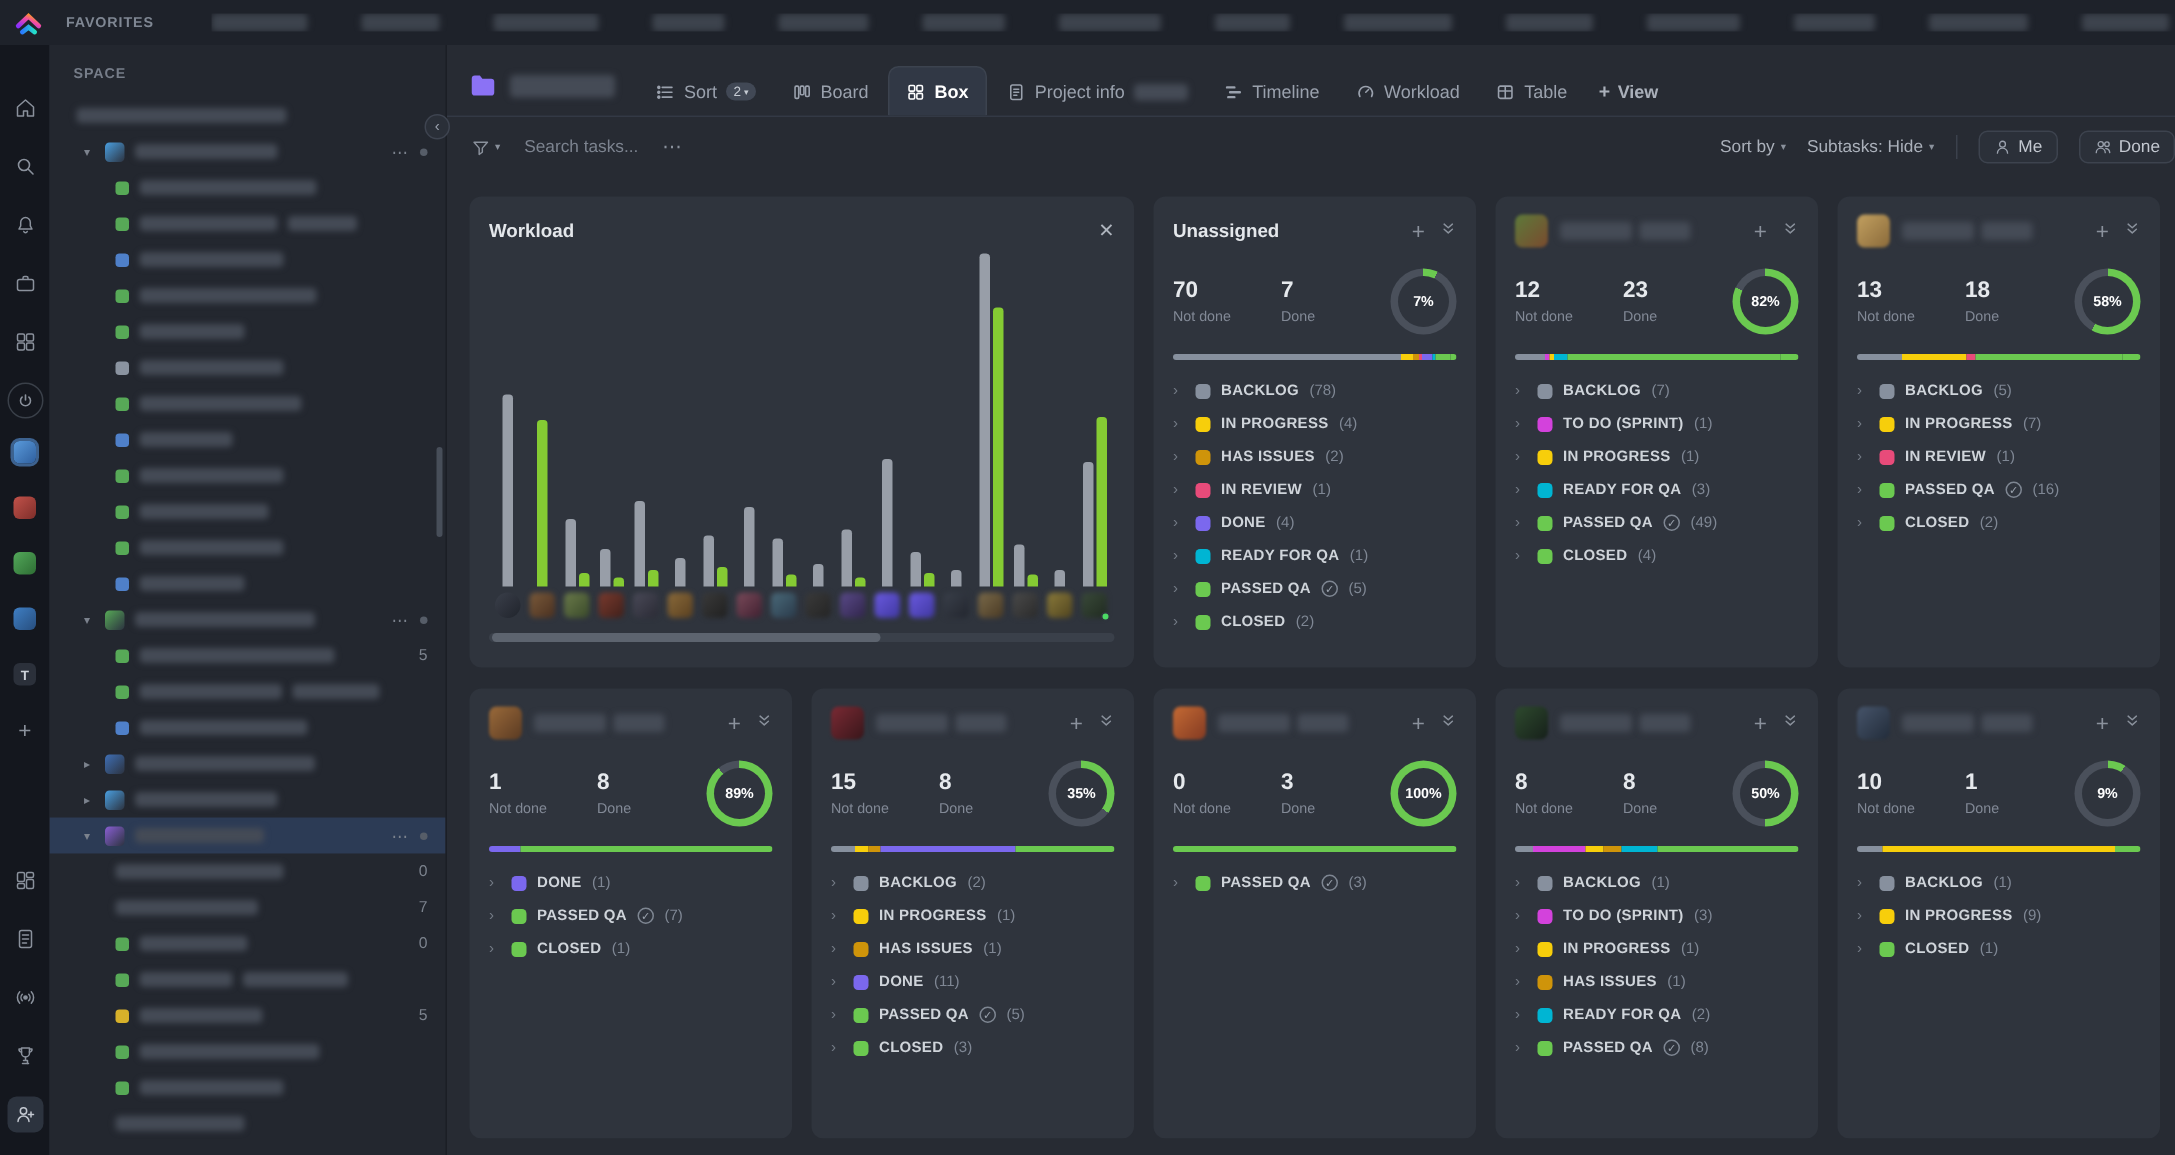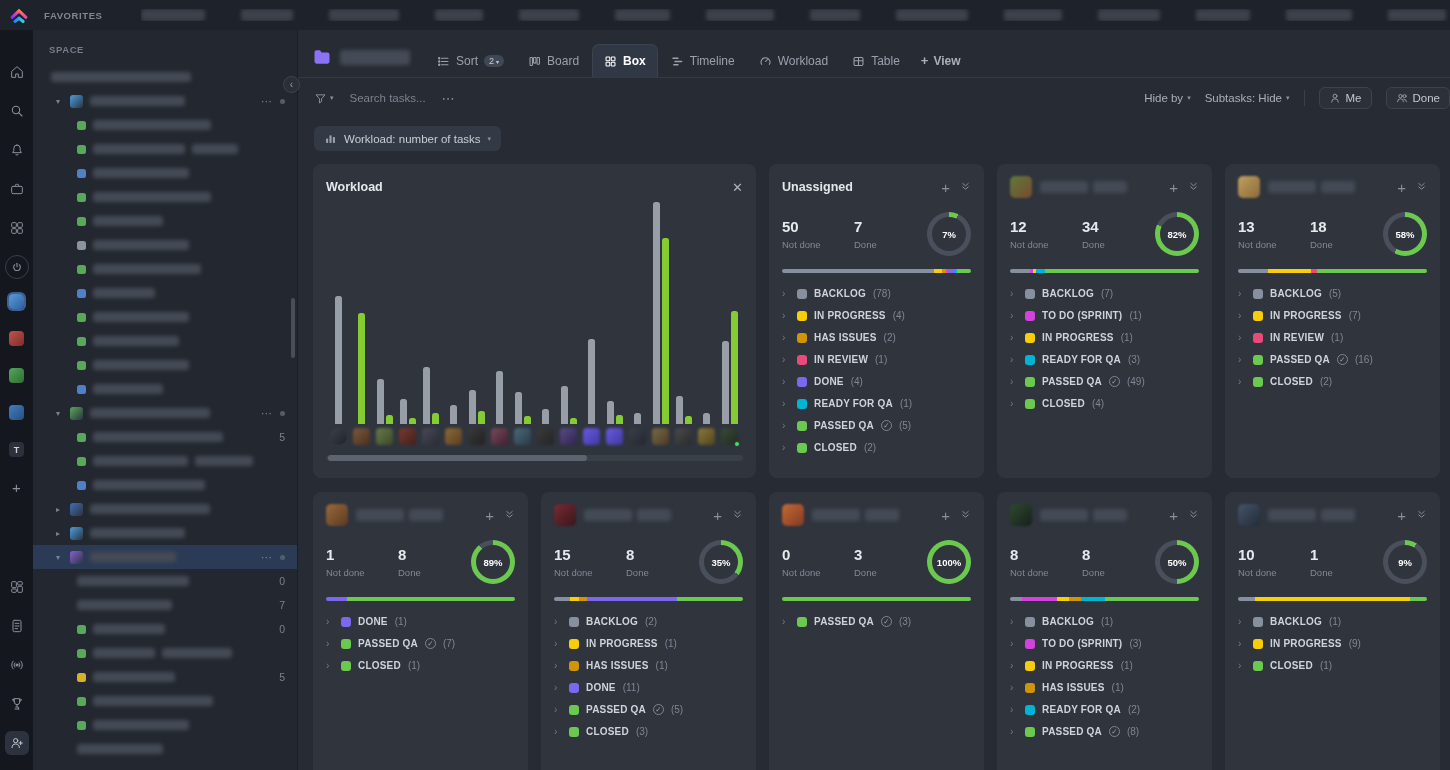--- a/index.html
+++ b/index.html
@@ -443,20 +443,28 @@
           <div class="tab active">
             <svg viewBox="0 0 16 16" fill="none" stroke="currentColor" stroke-width="1.3">
               <rect x="2.5" y="2.5" width="4.6" height="4.6" rx="1"></rect>
               <rect x="8.9" y="2.5" width="4.6" height="4.6" rx="1"></rect>
               <rect x="2.5" y="8.9" width="4.6" height="4.6" rx="1"></rect>
               <rect x="8.9" y="8.9" width="4.6" height="4.6" rx="1"></rect>
             </svg>
             <span>Box</span>
           </div>
           <div class="tab">
+            <svg viewBox="0 0 16 16" fill="none" stroke="currentColor" stroke-width="1.3" stroke-linecap="round">
+              <rect x="3.5" y="2" width="9" height="12" rx="1.5"></rect>
+              <path d="M6 5.5h4M6 8h4M6 10.5h2.5"></path>
+            </svg>
+            <span>Project info</span>
+            <span class="b tab-blur"></span>
+          </div>
+          <div class="tab">
             <svg viewBox="0 0 16 16" fill="none" stroke="currentColor" stroke-width="2" stroke-linecap="round">
               <path d="M2.5 4h6M5 8h8M3.5 12h5"></path>
             </svg>
             <span>Timeline</span>
           </div>
           <div class="tab">
             <svg viewBox="0 0 16 16" fill="none" stroke="currentColor" stroke-width="1.3" stroke-linecap="round">
               <path d="M3.2 11.5a5.5 5.5 0 1 1 9.6 0"></path>
               <path d="M8 8l2.3-2.3"></path>
             </svg>
@@ -482,21 +490,21 @@
           <svg viewBox="0 0 16 16" fill="none" stroke="currentColor" stroke-width="1.2" stroke-linejoin="round">
               <path d="M2.5 3.5h11l-4.2 4.8v3.4l-2.6 1.8V8.3z"></path>
             </svg>
           <span class="caret">▾</span>
         </span>
         <span class="search">Search tasks...</span>
         <span class="more">⋯</span>
       </div>
       <div class="tb-right">
         <span class="tb-lbl">
-            <span>Hide by</span>
+            <span>Sort by</span>
             <span class="caret">▾</span>
           </span>
         <span class="tb-lbl">
             <span>Subtasks: Hide</span>
             <span class="caret">▾</span>
           </span>
         <span class="vdiv"></span>
         <span class="tb-btn">
           <svg viewBox="0 0 16 16" fill="none" stroke="currentColor" stroke-width="1.2" stroke-linecap="round">
               <circle cx="8" cy="5.5" r="2.6"></circle>
@@ -509,31 +517,20 @@
               <circle cx="6" cy="5.5" r="2.3"></circle>
               <path d="M2 13a4 4 0 0 1 8 0"></path>
               <circle cx="11.5" cy="5.5" r="2"></circle>
               <path d="M10.5 9.3a4 4 0 0 1 3.5 3.7"></path>
             </svg>
           <span>Done</span>
         </span>
       </div>
     </div>
 
-    <div class="select-row">
-      <span class="wl-select">
-        <svg viewBox="0 0 16 16" fill="currentColor">
-            <rect x="2.5" y="8" width="2.6" height="5.5" rx=".8"></rect>
-            <rect x="6.7" y="4" width="2.6" height="9.5" rx=".8"></rect>
-            <rect x="10.9" y="6" width="2.6" height="7.5" rx=".8"></rect>
-          </svg>
-        <span>Workload: number of tasks</span>
-        <span class="caret">▾</span>
-      </span>
-    </div>
 
     <div class="cards">
       <div class="crow crow1" id="row1">
 
         <div class="card wide">
           <div class="wl-head">
             <span class="card-title">Workload</span>
             <span class="wl-close">✕</span>
           </div>
           <div class="wl-chart" id="wl-chart">
@@ -702,21 +699,21 @@
               <span class="card-title">Unassigned</span>
               <div class="card-actions">
                 <span class="plusb">+</span>
                 <span class="dchev"><svg viewBox="0 0 16 16" fill="none" stroke="currentColor" stroke-width="1.4" stroke-linecap="round" stroke-linejoin="round">
                     <path d="M4 3.5 8 7 12 3.5M4 8.5 8 12 12 8.5"></path>
                   </svg></span>
               </div>
             </div>
             <div class="stats">
               <div class="stat">
-                <div class="num">50</div>
+                <div class="num">70</div>
                 <div class="lbl">Not done</div>
               </div>
               <div class="stat">
                 <div class="num">7</div>
                 <div class="lbl">Done</div>
               </div>
               <div class="donut" style="background: conic-gradient(rgb(107, 201, 80) 0deg, rgb(107, 201, 80) 7%, rgb(74, 80, 91) 7%, rgb(74, 80, 91) 100%);">
                 <div class="d-in"></div>
                 <span class="d-pct">7%</span>
               </div>
@@ -794,21 +791,21 @@
                     <path d="M4 3.5 8 7 12 3.5M4 8.5 8 12 12 8.5"></path>
                   </svg></span>
               </div>
             </div>
             <div class="stats">
               <div class="stat">
                 <div class="num">12</div>
                 <div class="lbl">Not done</div>
               </div>
               <div class="stat">
-                <div class="num">34</div>
+                <div class="num">23</div>
                 <div class="lbl">Done</div>
               </div>
               <div class="donut" style="background: conic-gradient(rgb(107, 201, 80) 0deg, rgb(107, 201, 80) 82%, rgb(74, 80, 91) 82%, rgb(74, 80, 91) 100%);">
                 <div class="d-in"></div>
                 <span class="d-pct">82%</span>
               </div>
             </div>
             <div class="mini">
               <span style="flex-grow: 7; background: rgb(135, 144, 158);"></span>
               <span style="flex-grow: 1; background: rgb(211, 66, 220);"></span>

